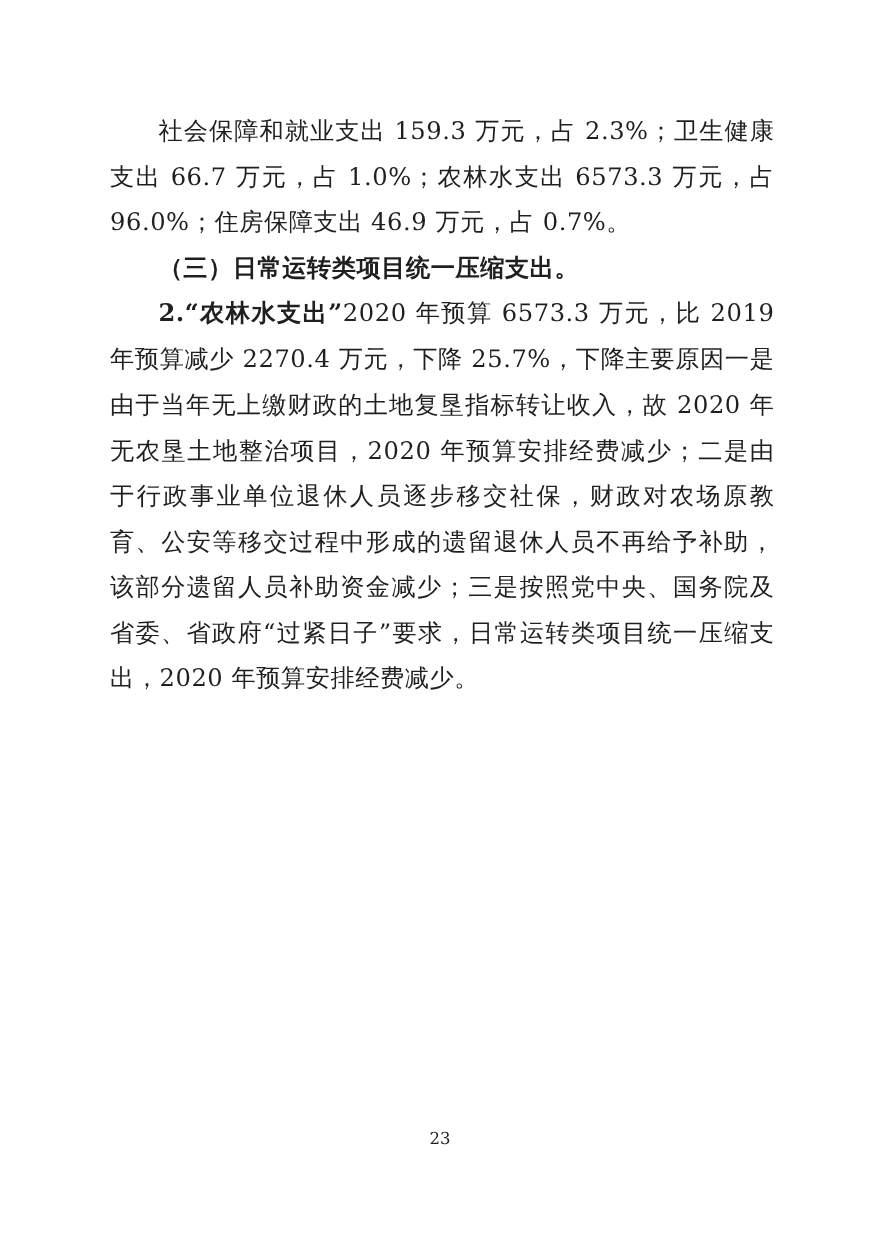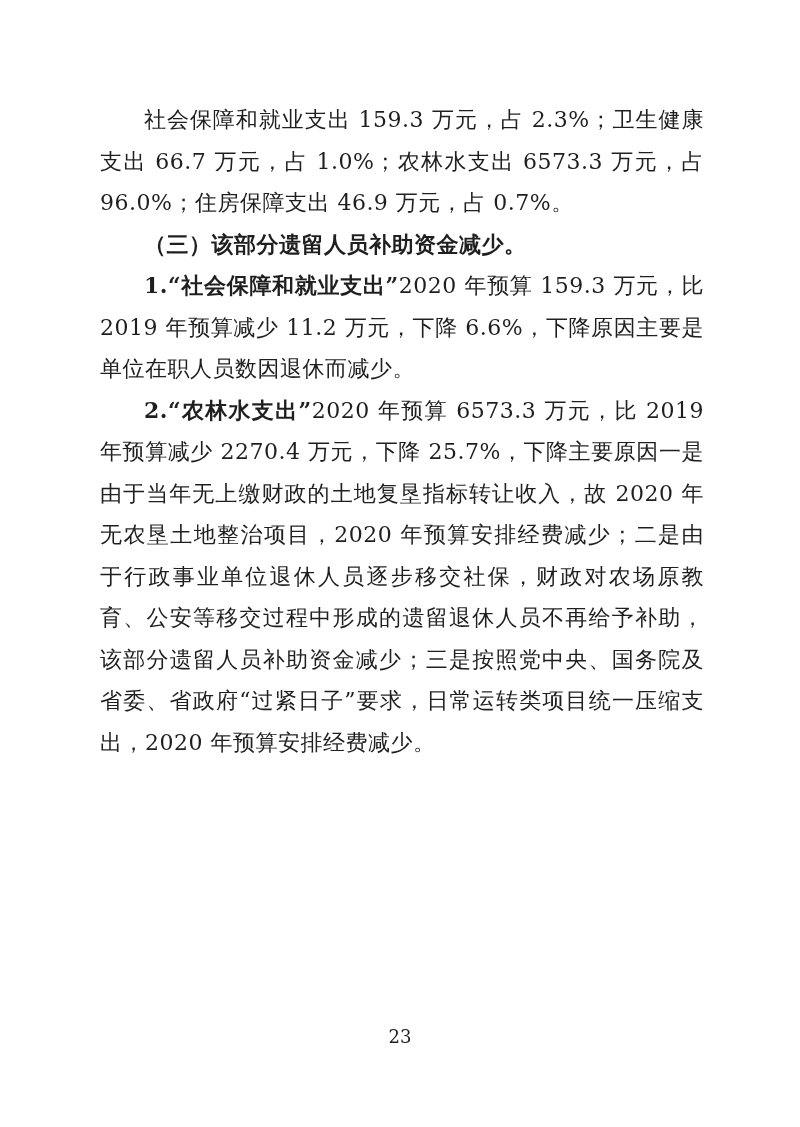--- a/index.html
+++ b/index.html
@@ -38,36 +38,35 @@
   }
   .item-lead {
     font-weight: bold;
   }
   .page-number {
     position: absolute;
     left: 0;
     top: 1026px;
     width: 800px;
     text-align: center;
-    font-size: 18px;
+    font-size: 15px;
     color: #1f1f1f;
     font-family: "DejaVu Serif", serif;
   }
 </style>
 </head>
 <body>
 
 <div class="page">
   <div class="content">
 
     <p class="para"><span>社会保障和就业支出 159.3 万元，占 2.3%；卫生健康支出 66.7 万元，占 1.0%；农林水支出 6573.3 万元，占 96.0%；住房保障支出 46.9 万元，占 0.7%。</span></p>
 
-    <p class="para section-heading"><span>（三）该部分遗留人员补助资金减少。</span></p>
+    <p class="para section-heading"><span>（三）日常运转类项目统一压缩支出。</span></p>
 
-    <p class="para"><span class="item-lead">1.“社会保障和就业支出”</span><span>2020 年预算 159.3 万元，比 2019 年预算减少 11.2 万元，下降 6.6%，下降原因主要是单位在职人员数因退休而减少。</span></p>
 
 
     <p class="para"><span class="item-lead">2.“农林水支出”</span><span>2020 年预算 6573.3 万元，比 2019 年预算减少 2270.4 万元，下降 25.7%，下降主要原因一是由于当年无上缴财政的土地复垦指标转让收入，故 2020 年无农垦土地整治项目，2020 年预算安排经费减少；二是由于行政事业单位退休人员逐步移交社保，财政对农场原教育、公安等移交过程中形成的遗留退休人员不再给予补助，该部分遗留人员补助资金减少；三是按照党中央、国务院及省委、省政府“过紧日子”要求，日常运转类项目统一压缩支出，2020 年预算安排经费减少。</span></p>
 
 
   </div>
 
   <div class="page-number">23</div>
 </div>
 

